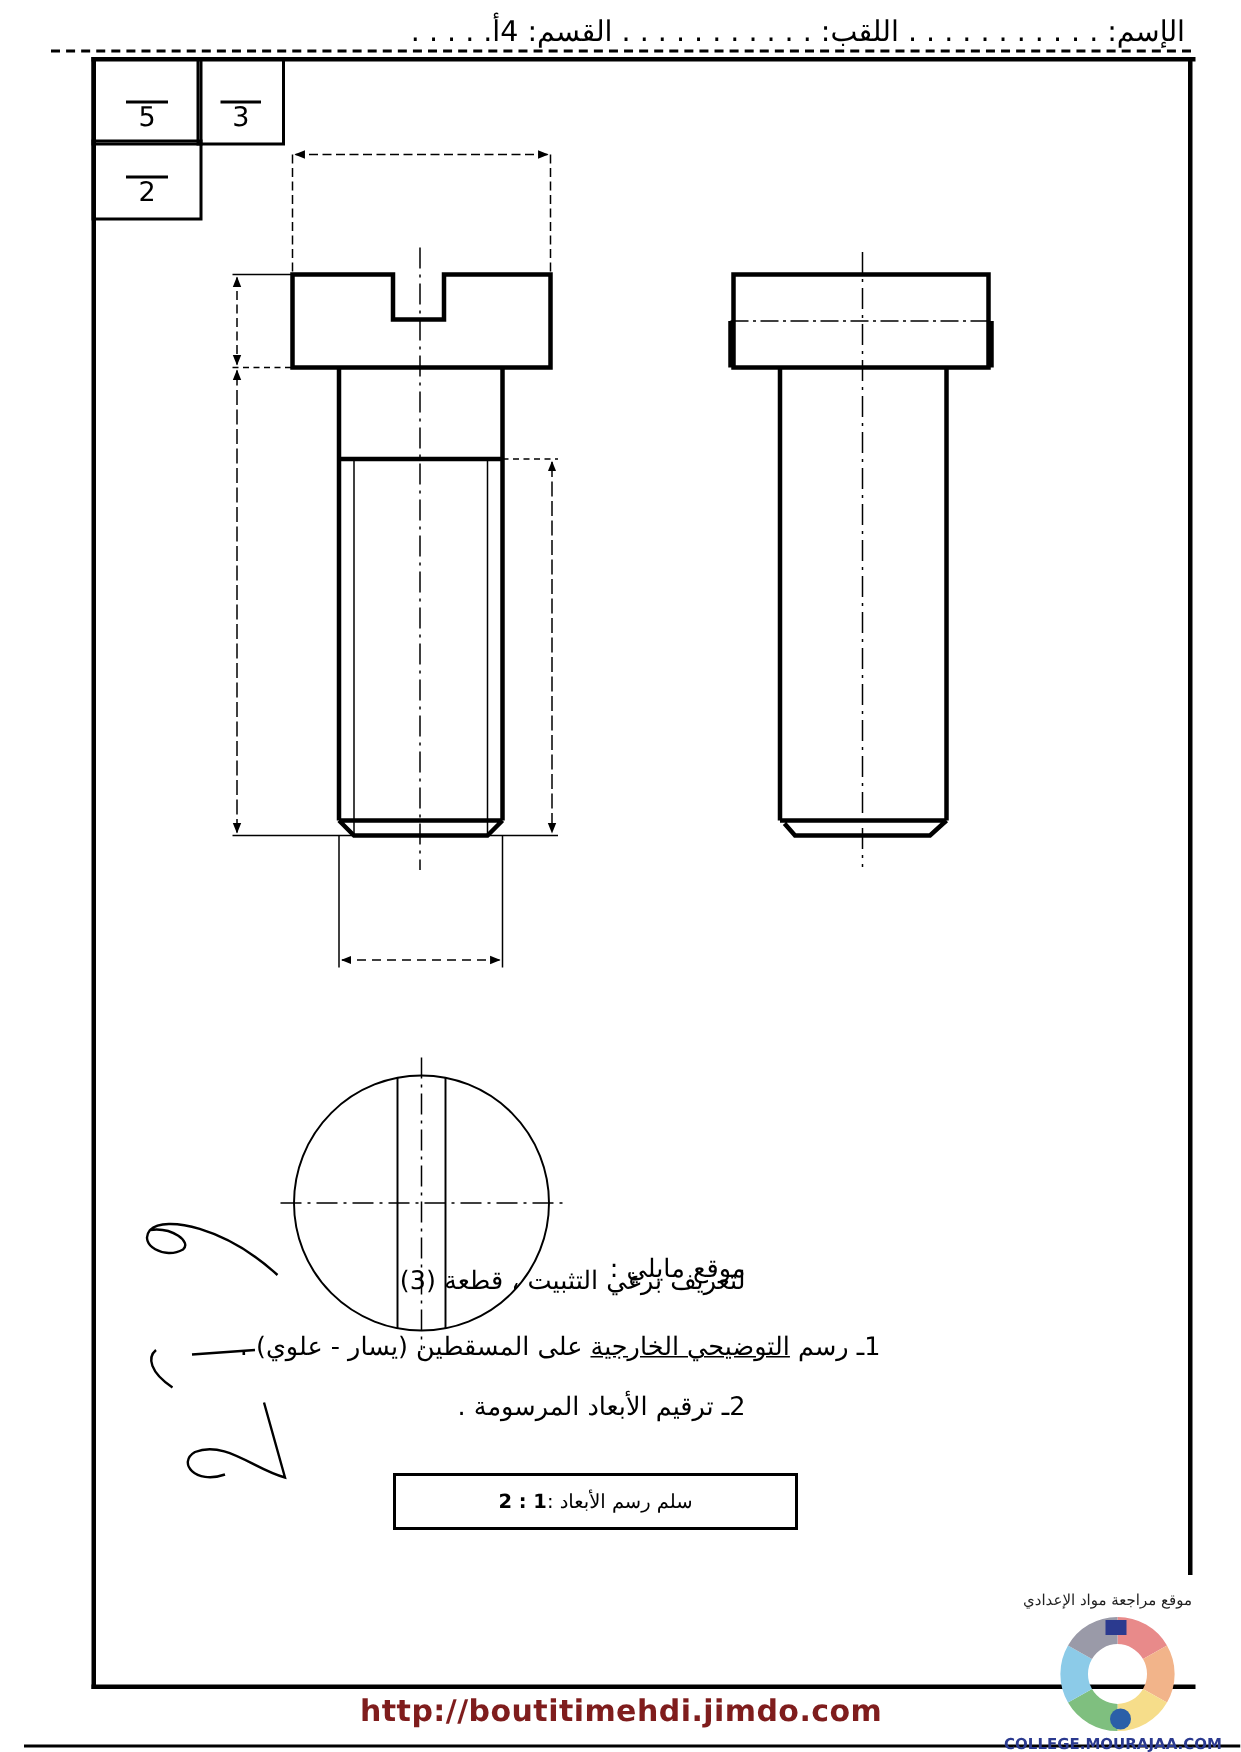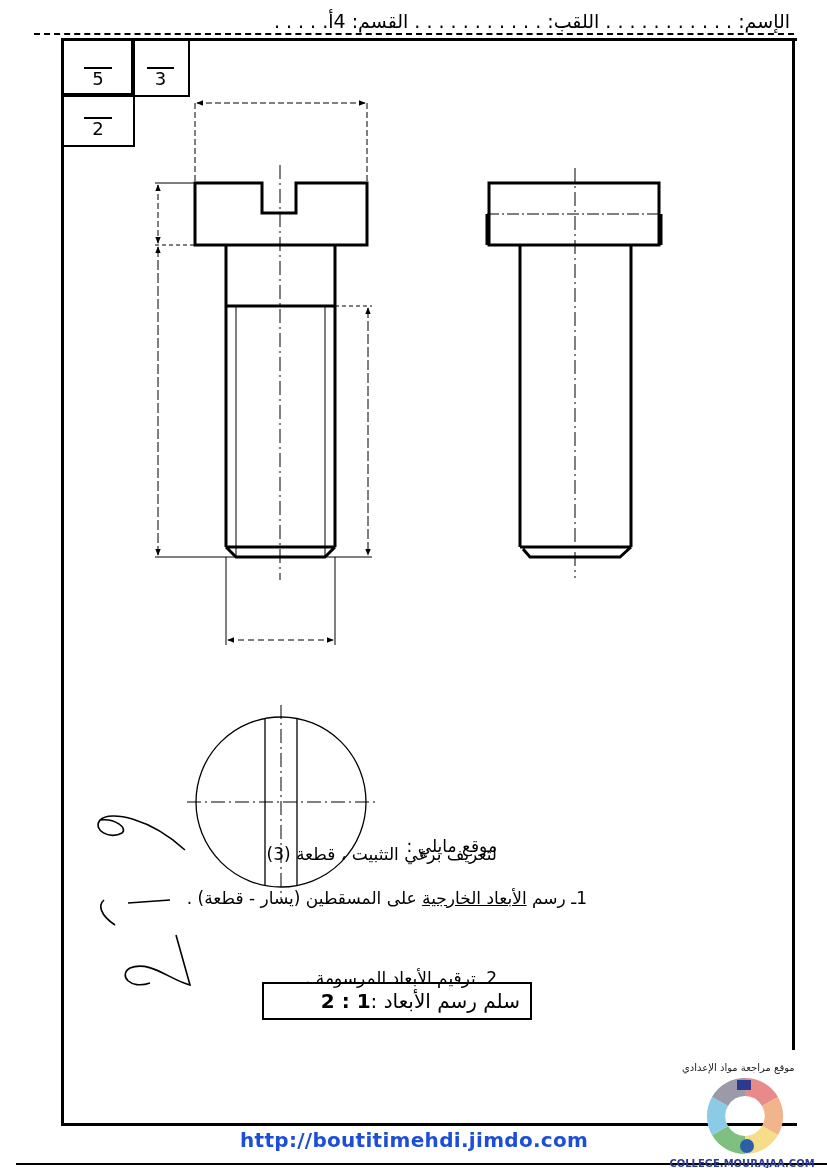--- a/index.html
+++ b/index.html
@@ -13,26 +13,26 @@
              border-left: 3px solid #000; border-top: 3px solid #000; border-bottom: 3px solid #000;
              border-right: 0; }
     .frame-right { position: absolute; left: 792px; top: 38px; width: 3px; height: 1012px; background: #000; }
     .score-box { position: absolute; border: 2px solid #000; display: flex; align-items: flex-end;
                  justify-content: center; font-size: 18px; font-family: "DejaVu Sans", sans-serif; }
     .score-box .val { border-top: 2px solid #000; padding: 0 8px; line-height: 20px; margin-bottom: 6px; }
     .drawing { position: absolute; left: 0; top: 0; }
     .instr { position: absolute; direction: rtl; font-size: 17px; white-space: nowrap; }
     .underline { text-decoration: underline; }
     .scale-box { position: absolute; left: 262px; top: 982px; width: 270px; height: 38px;
-                 border: 2px solid #000; display: flex; align-items: center; justify-content: flex-end;
-                 padding: 0 10px; box-sizing: border-box; font-size: 20px; }
+                 border: 2px solid #000; display: flex; align-items: center; justify-content: center;
+                 padding: 0 10px; box-sizing: border-box; font-size: 13px; }
     .scale-box .ratio { font-family: "DejaVu Sans", sans-serif; font-weight: bold; direction: ltr; }
     .scale-box .label { direction: rtl; }
     .footer-url { position: absolute; left: 240px; top: 1128px; font-family: "DejaVu Sans", sans-serif;
-                  font-weight: bold; font-size: 20px; color: #1d4ed8; letter-spacing: 0.3px; }
+                  font-weight: bold; font-size: 20px; color: #7f1d1d; letter-spacing: 0.3px; }
     .footer-rule { position: absolute; left: 16px; top: 1163px; width: 811px; height: 2px; background: #000; }
     .logo { position: absolute; left: 680px; top: 1066px; width: 130px; height: 100px; }
     .logo-text { position: absolute; left: 662px; top: 1158px; width: 160px; text-align: center;
                  font-family: "DejaVu Sans", sans-serif; font-weight: bold; font-size: 10px; color: #2b3a8f; }
     .logo-arc { position: absolute; left: 682px; top: 1062px; font-size: 10px; color: #222; direction: rtl; }
   </style>
 </head>
 <body>
 
 <div class="header-line">الإسم: . . . . . . . . . . .  اللقب: . . . . . . . . . . .  القسم: 4أ. . . . .</div>
@@ -112,23 +112,23 @@
   <g stroke="#000" fill="none" stroke-width="1.6">
     <path d="M100,820 C110,810 150,818 185,850 M100,820 C92,830 110,840 122,833 C128,828 115,818 100,820"></path>
     <path d="M104,900 C98,905 100,915 115,925 M128,903 L170,900"></path>
     <path d="M176,935 L190,985 C170,980 150,960 130,968 C118,975 130,990 150,983"></path>
   </g>
 </svg>
 
 <div class="instr" style="right:330px; top:844px;">لتعريف برغي التثبيت ، قطعة (3)</div>
 <div class="instr" style="right:330px; top:836px;">موقع مايلي :</div>
 <div class="instr" style="right:240px; top:888px;">
-  <span>1</span><span>ـ رسم </span><span class="underline">الأبعاد الخارجية</span><span> على المسقطين (يسار - قطعة) .</span>
+  <span>1</span><span>ـ رسم </span><span class="underline">التوضيحي الخارجية</span><span> على المسقطين (يسار - علوي) .</span>
 </div>
-<div class="instr" style="right:330px; top:928px;margin-top:40px;">
+<div class="instr" style="right:330px; top:928px;">
   <span>2</span><span>ـ ترقيم الأبعاد المرسومة .</span>
 </div>
 
 <div class="scale-box">
   <span class="ratio">2 : 1</span>
   <span class="label">سلم رسم الأبعاد :</span>
 </div>
 
 <div class="footer-url">http://boutitimehdi.jimdo.com</div>
 <div class="footer-rule"></div>

